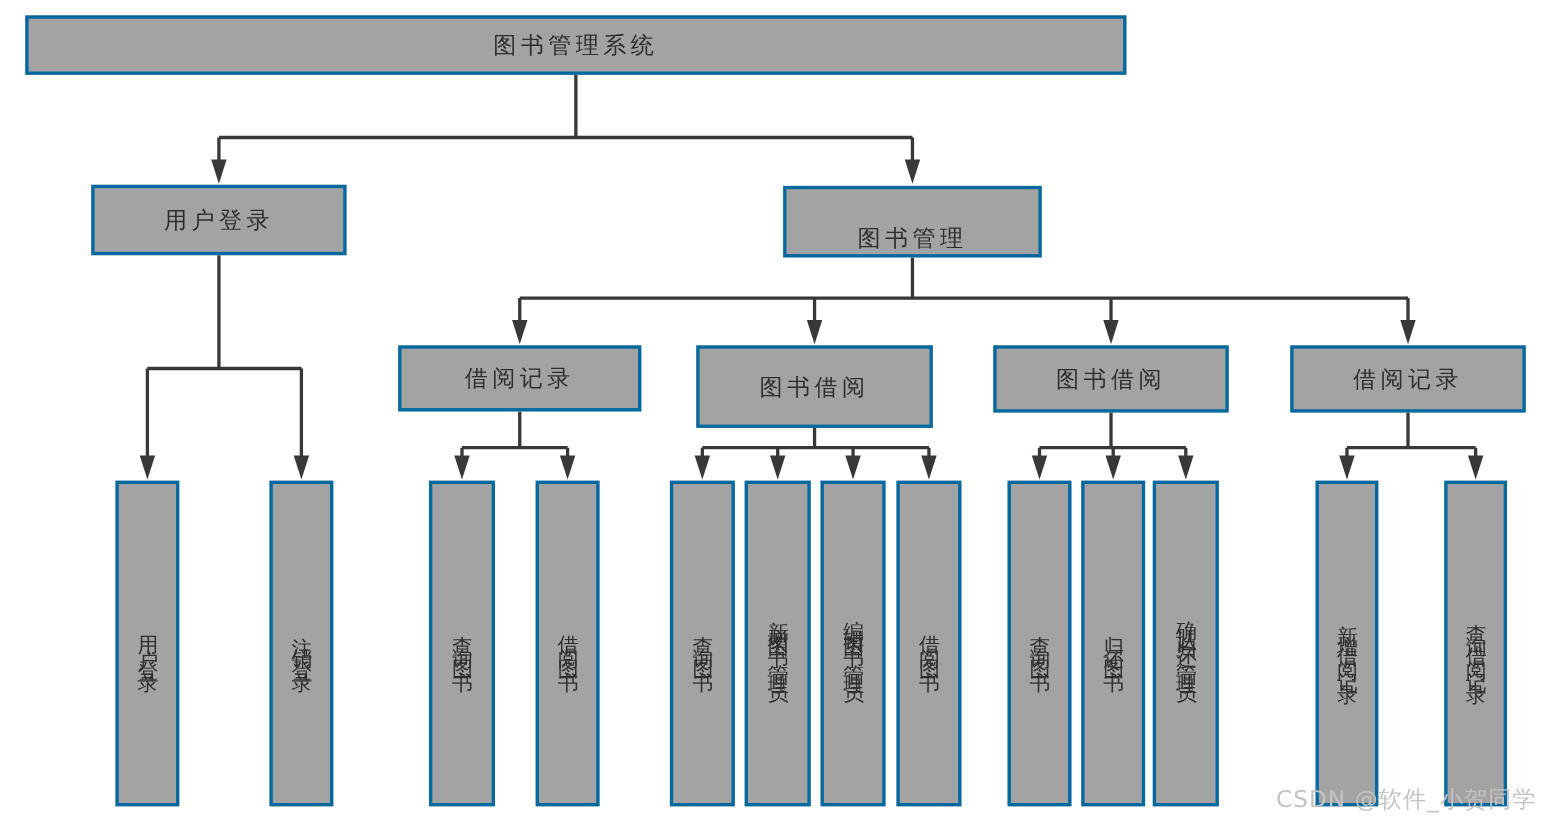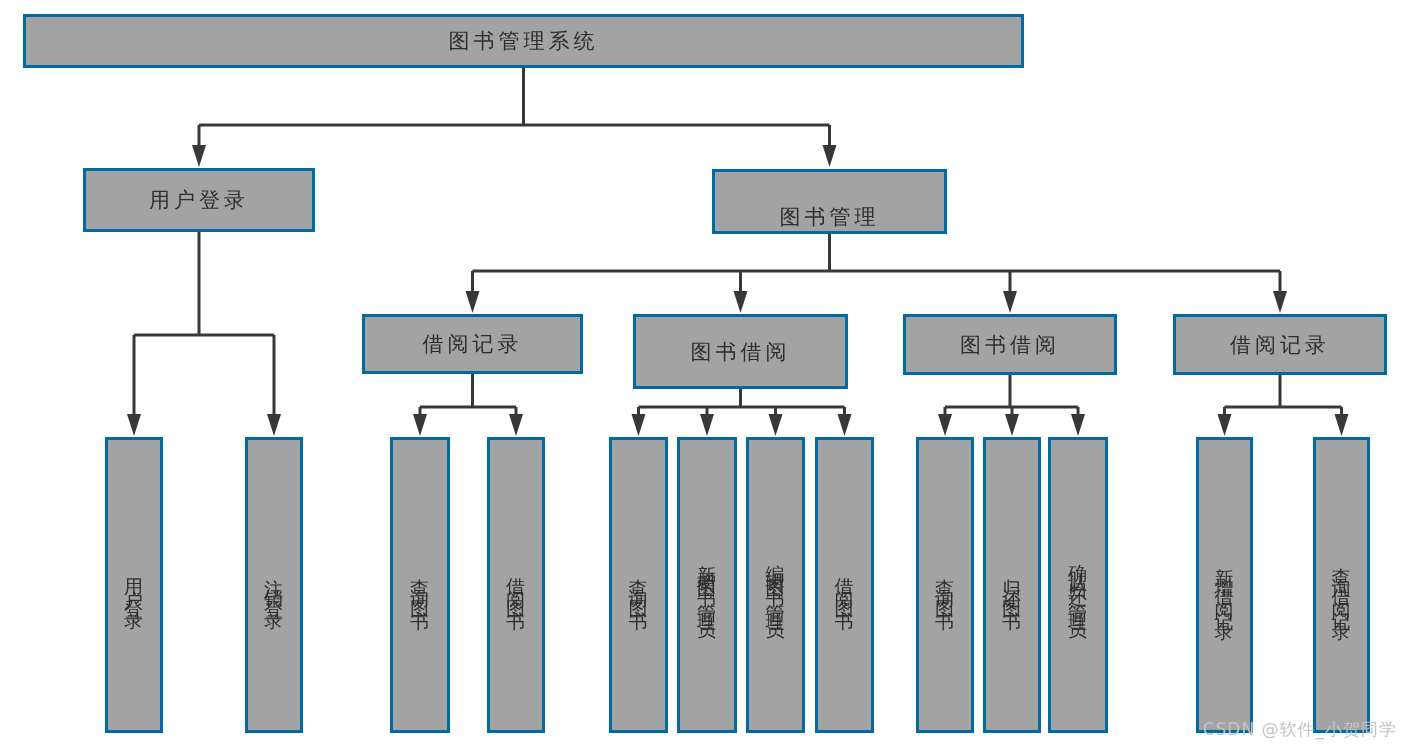--- a/index.html
+++ b/index.html
@@ -36,21 +36,21 @@
     color:#2e2e2e;
   }
   .node.v.tight span{
     font-size:19px;
     letter-spacing:8px;
   }
   .watermark{
     position:absolute;
     right:8px;
     bottom:6px;
-    font-size:17px;
+    font-size:21px;
     color:#c3c3c3;
     letter-spacing:1px;
     white-space:nowrap;
     z-index:5;
   }
 </style>
 </head>
 <body>
 
 <div class="canvas">

